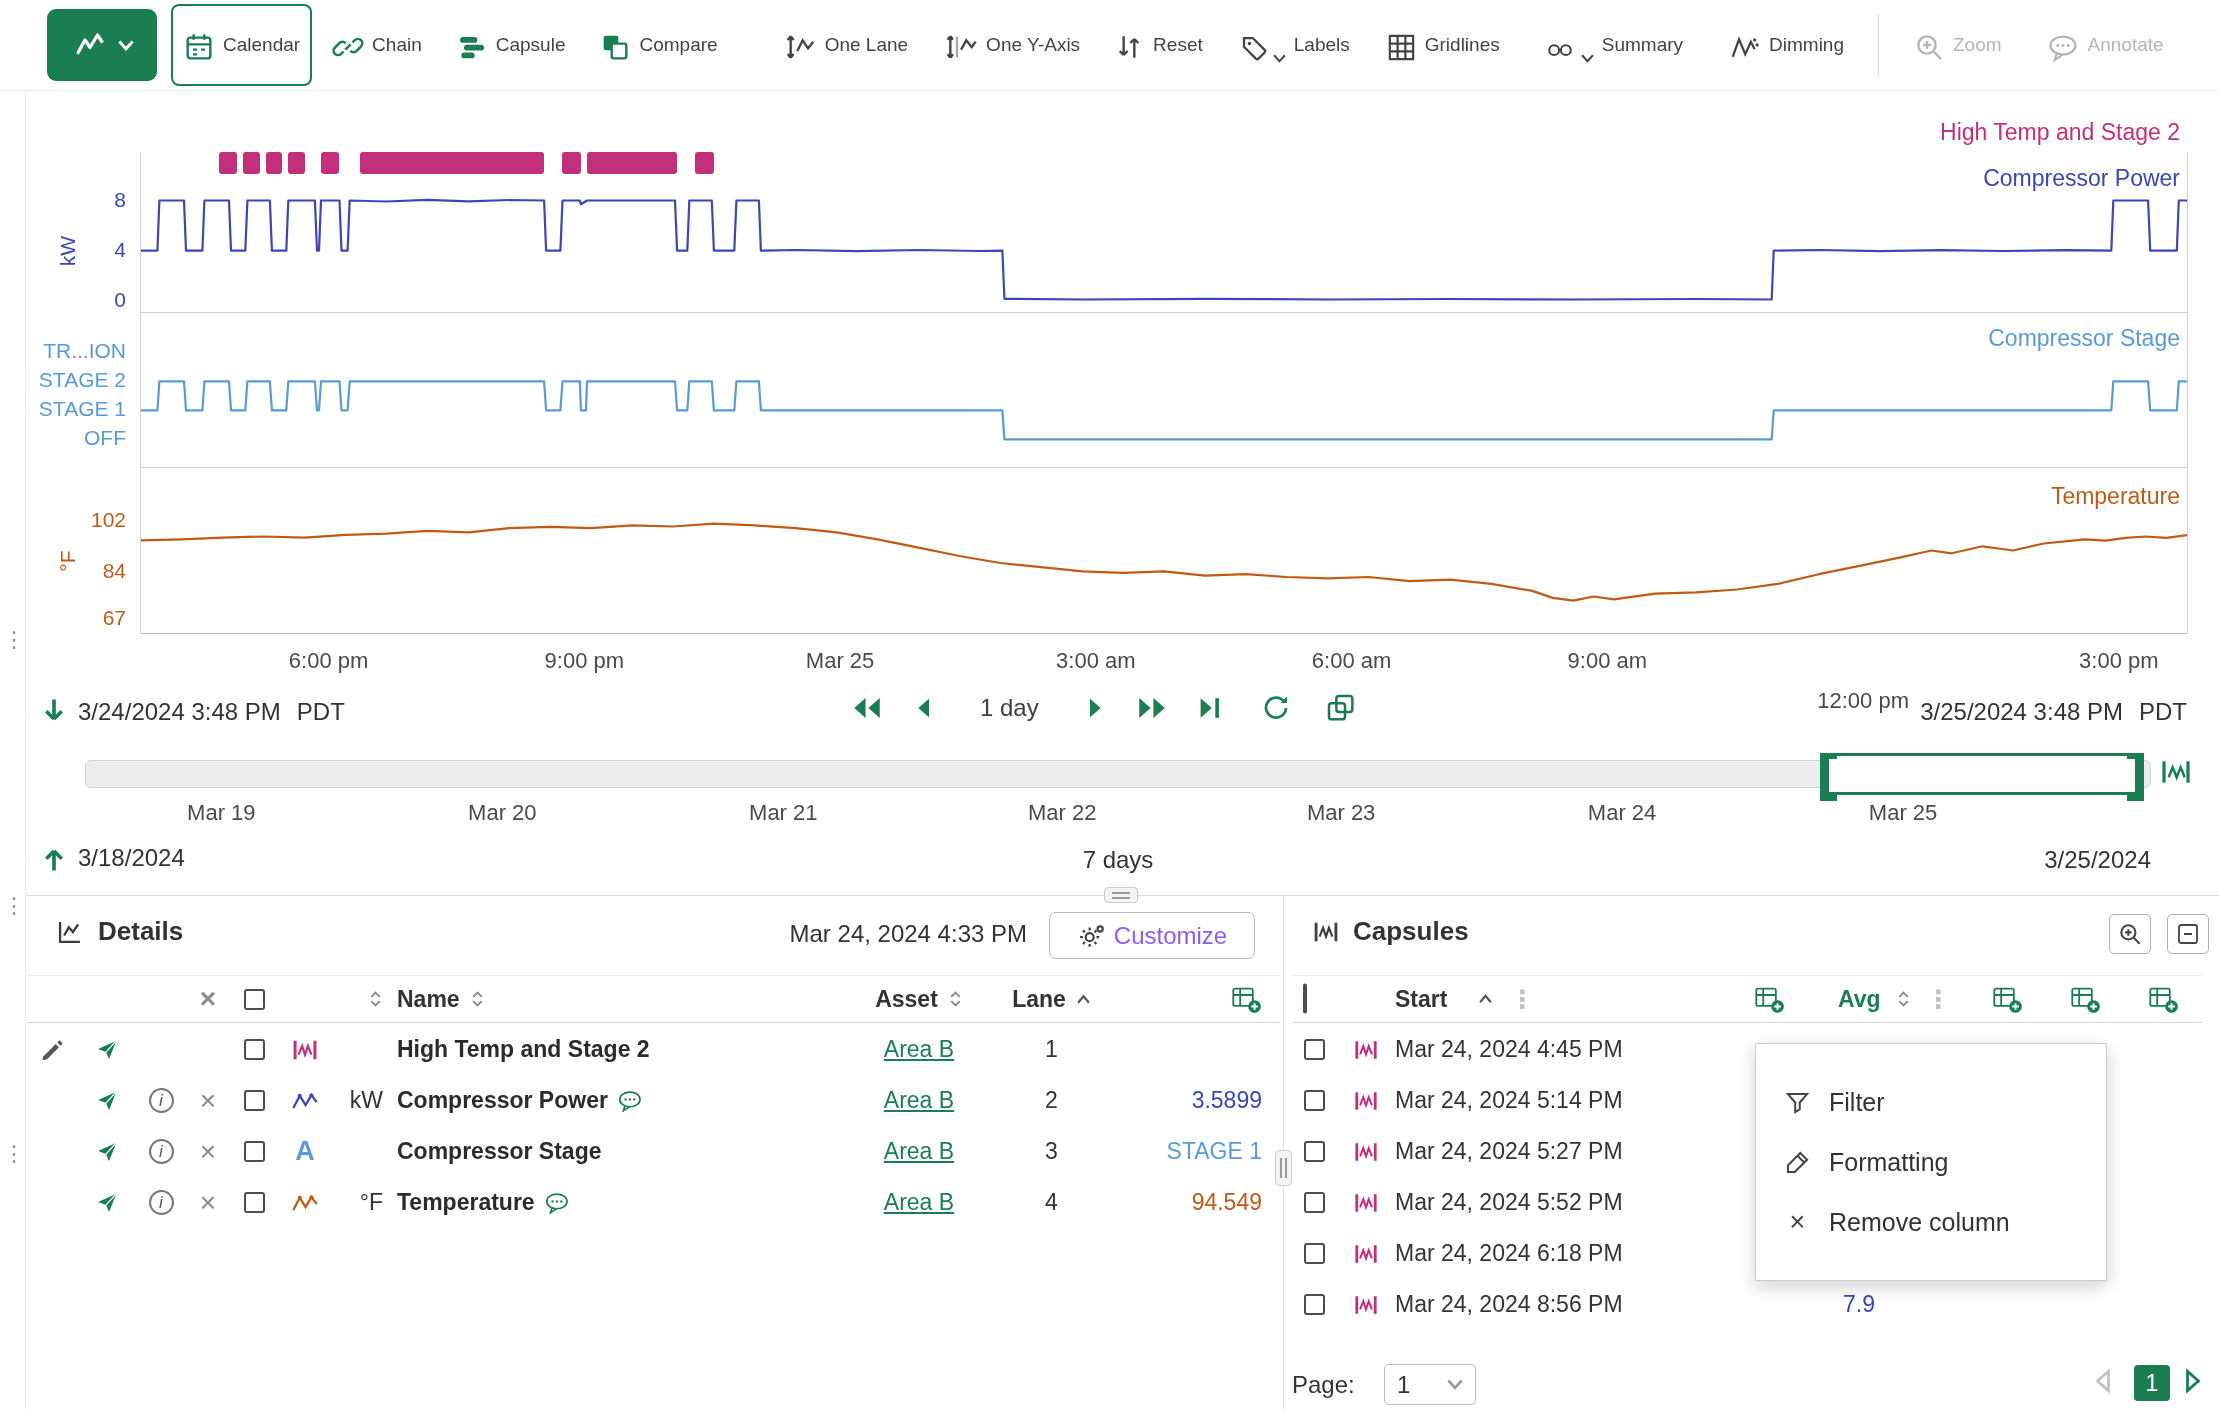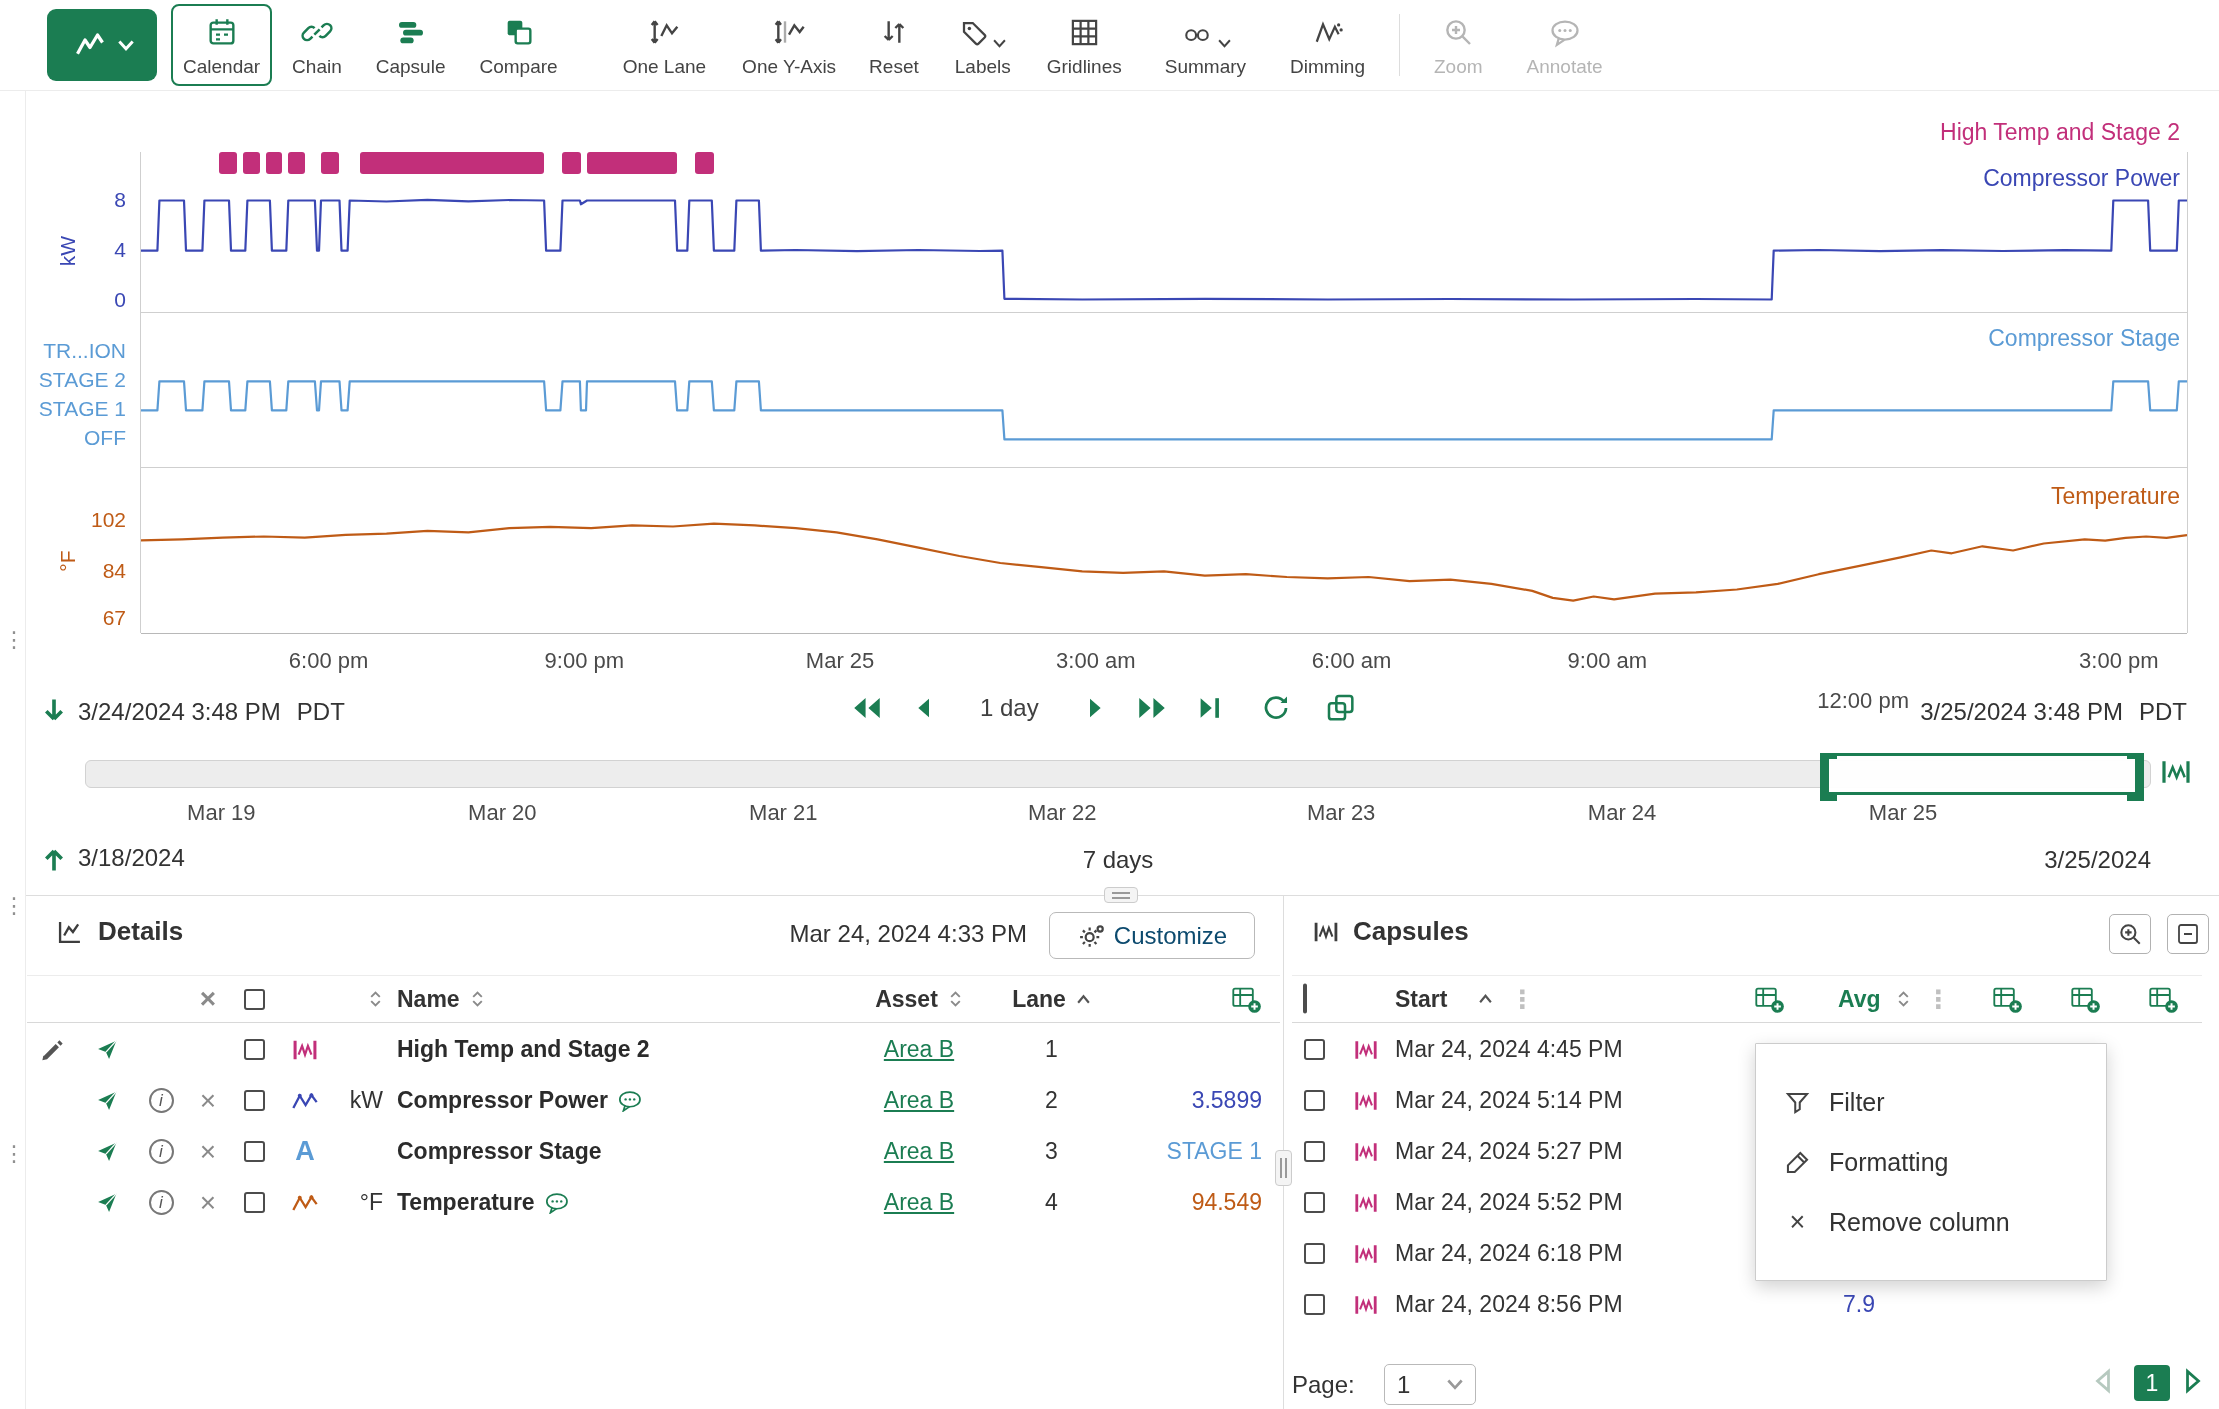--- a/index.html
+++ b/index.html
@@ -7,21 +7,21 @@
   font-family:"Liberation Sans","DejaVu Sans",sans-serif;color:#333}
 #app{position:relative;width:2219px;height:1409px}
 svg{display:block}
 button{font-family:inherit}
 
 
 #toolbar{position:absolute;left:0;top:0;width:2219px;height:91px;display:flex;align-items:center;
   padding-left:47px;background:#fff;border-bottom:1px solid #ececec;z-index:7}
 #trend-btn{width:110px;height:72px;background:#1b7d52;border:none;border-radius:9px;
   display:flex;align-items:center;justify-content:center;gap:9px;cursor:pointer}
-.tb{display:flex;flex-direction:column;align-items:center;justify-content:center;gap:8px;
+.tb{display:flex;flex-direction:row;align-items:center;justify-content:center;gap:8px;
   background:none;border:none;height:82px;padding:0 10px;cursor:pointer}
 .tb .ic{height:36px;display:flex;align-items:flex-end;justify-content:center;color:#444;gap:4px}
 .tb .lb{font-size:19px;color:#444;white-space:nowrap}
 .tb.green-ic .ic{color:#1b7d52}
 .tb.outlined{border:2px solid #1b7d52;border-radius:8px}
 .tb.disabled .ic{color:#b5b5b5}
 .tb.disabled .lb{color:#b5b5b5}
 .tb-sep{width:1px;height:62px;background:#ddd;margin:0 24px}
 
 
@@ -78,21 +78,21 @@
 #details-panel{left:27px;width:1253px}
 #capsules-panel{left:1292px;width:927px}
 .panel-header{position:absolute;left:0;top:12px;width:100%;height:52px}
 .panel-title{font-size:26px;font-weight:bold;color:#333}
 .ph-icon{color:#3d3d3d}
 .hrow{display:flex;align-items:center;gap:13px;position:absolute;top:8px}
 .sq-btn{width:42px;height:40px;border:1px solid #b2b2b2;border-radius:5px;background:#fff;
   display:flex;align-items:center;justify-content:center;cursor:pointer;color:#444}
 #customize-btn{position:absolute;left:1022px;top:4px;width:206px;height:47px;border:1px solid #b9b9b9;
   border-radius:7px;background:#fff;display:flex;align-items:center;justify-content:center;gap:7px;
-  font-size:24px;color:#0c4a6e;cursor:pointer}
+  font-size:24px;color:#8b5cf6;cursor:pointer}
 #details-ts{position:absolute;left:700px;top:12px;width:300px;text-align:right;font-size:24px;color:#333}
 
 .thead{position:absolute;left:0;top:79px;height:48px;display:flex;align-items:center;
   border-top:1px solid #ececec;border-bottom:1px solid #d8d8d8;font-size:23px;font-weight:bold;color:#333}
 #details-thead{width:1253px}
 .cell{display:flex;align-items:center;justify-content:center;flex:none}
 .cdp{width:52px}.cdt{width:56px}.cdi{width:52px}.cdx{width:42px}.cdc{width:50px}
 .cdic{width:52px}.cdu{width:58px;justify-content:flex-end;padding-right:6px}
 .cdn{width:450px;justify-content:flex-start;padding-left:8px;gap:10px}
 .cda{width:160px}.cdl{width:105px}

